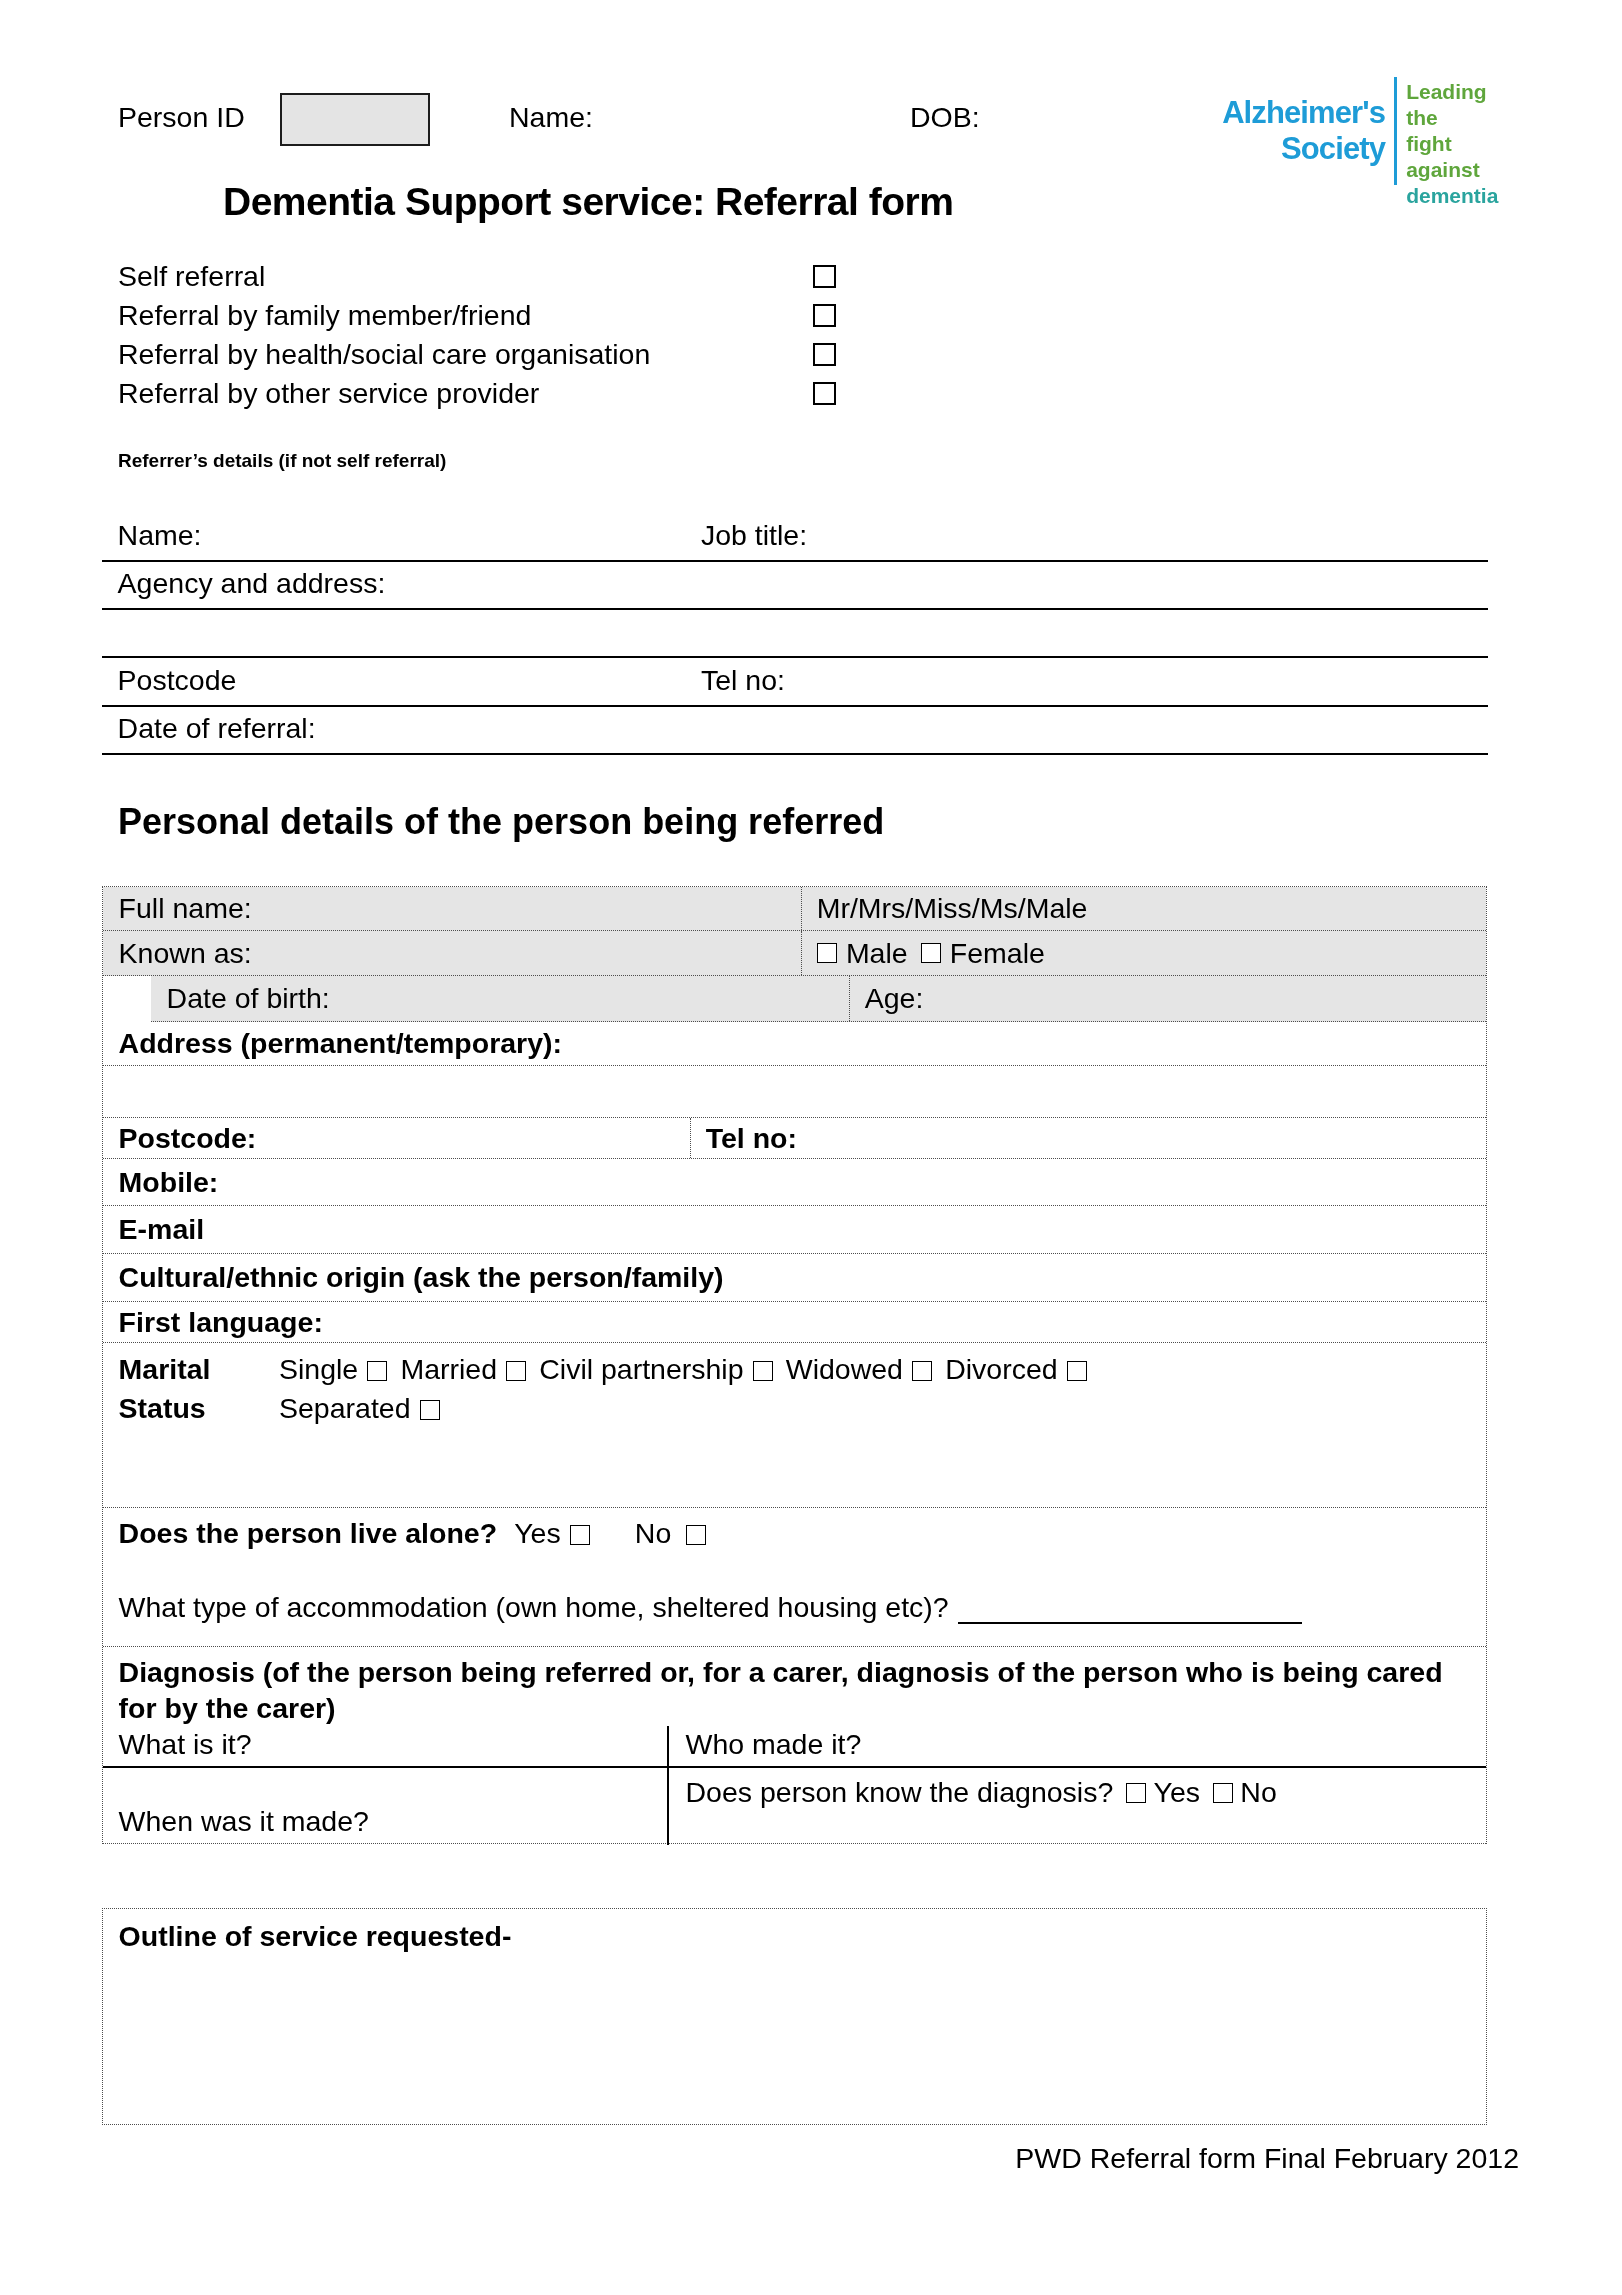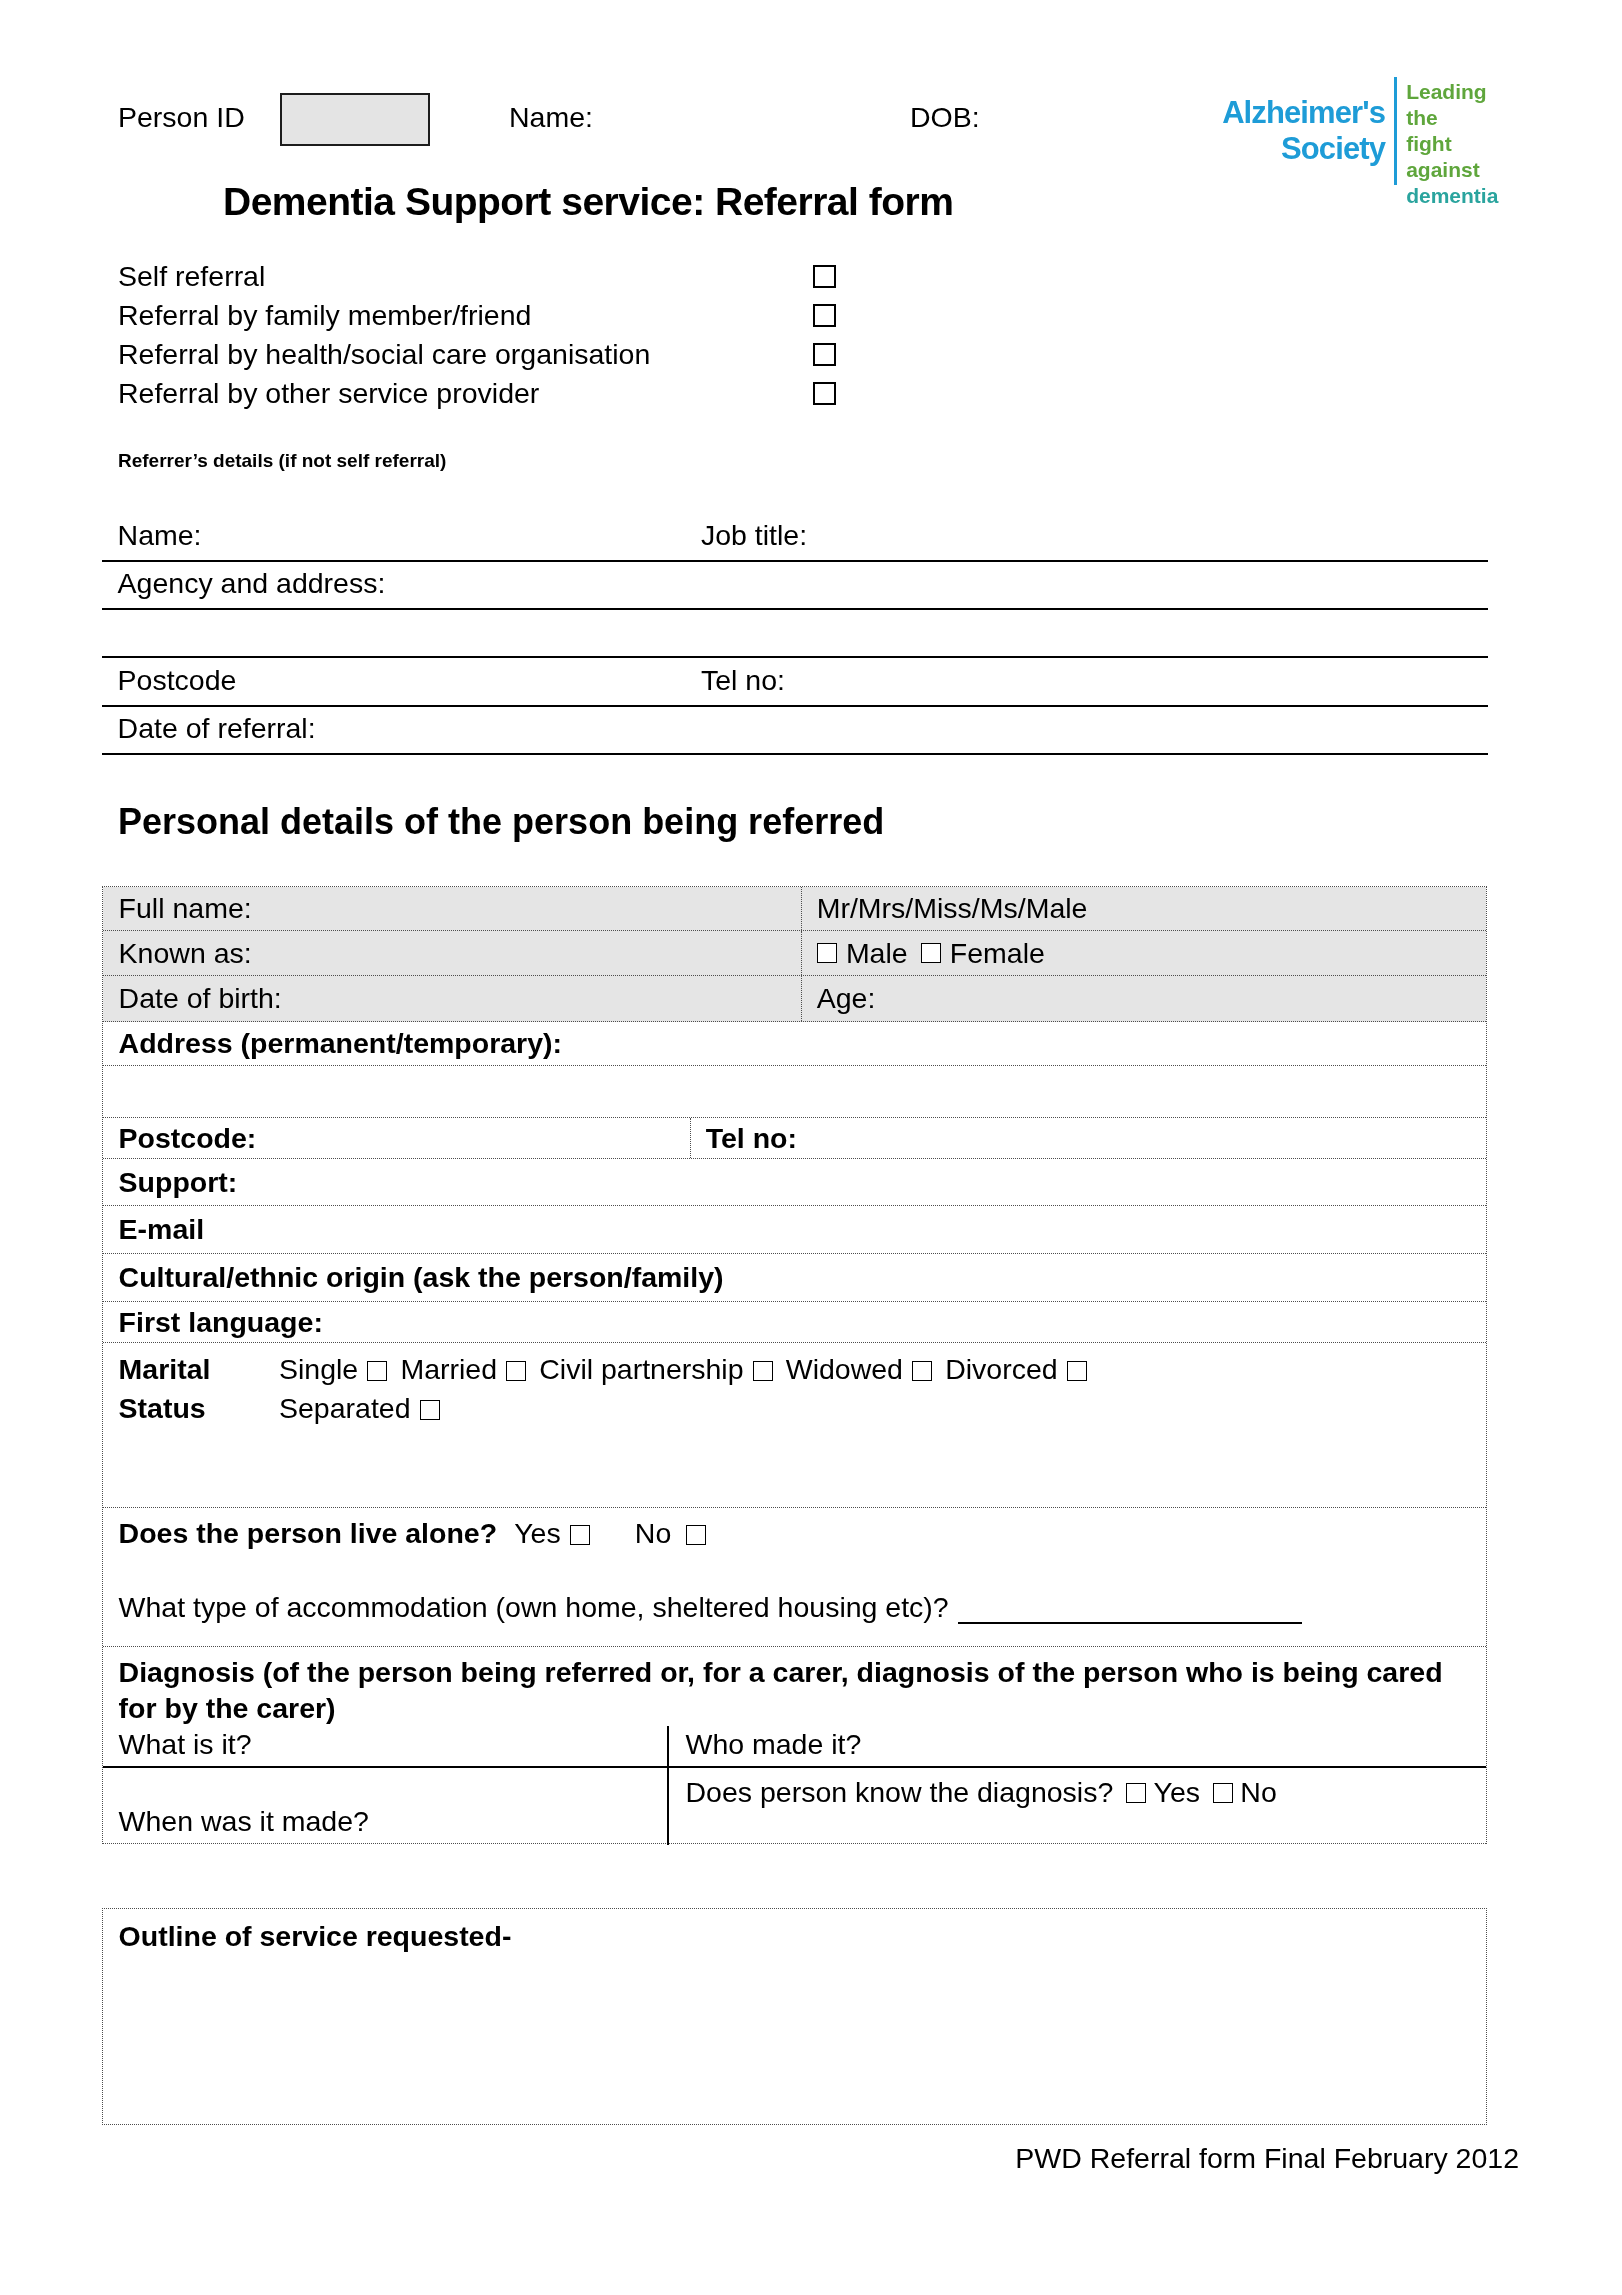--- a/index.html
+++ b/index.html
@@ -182,21 +182,21 @@
         <span>Known as:</span>
       </div>
       <div class="cell-r">
         <span class="cb" style="margin-right:9.2px;"></span>
         <span>Male</span>
         <span class="cb" style="margin:0 9.2px 0 13px;"></span>
         <span>Female</span>
       </div>
     </div>
 
-    <div class="prow grey" style="height:46px;">
+    <div class="prow grey" style="height:46px;margin-left:48px;">
       <div class="cell-l">
         <span>Date of birth:</span>
       </div>
       <div class="cell-r">
         <span>Age:</span>
       </div>
     </div>
 
     <div class="prow" style="height:44px;">
       <span class="b pad-l">Address (permanent/temporary):</span>
@@ -207,21 +207,21 @@
     <div class="prow" style="height:41px;">
       <div class="cell-l2">
         <span class="b">Postcode:</span>
       </div>
       <div class="cell-r">
         <span class="b">Tel no:</span>
       </div>
     </div>
 
     <div class="prow" style="height:47px;">
-      <span class="b pad-l">Support:</span>
+      <span class="b pad-l">Mobile:</span>
     </div>
 
     <div class="prow" style="height:48px;">
       <span class="b pad-l">E-mail</span>
     </div>
 
     <div class="prow" style="height:48px;">
       <span class="b pad-l">Cultural/ethnic origin (ask the person/family)</span>
     </div>
 

